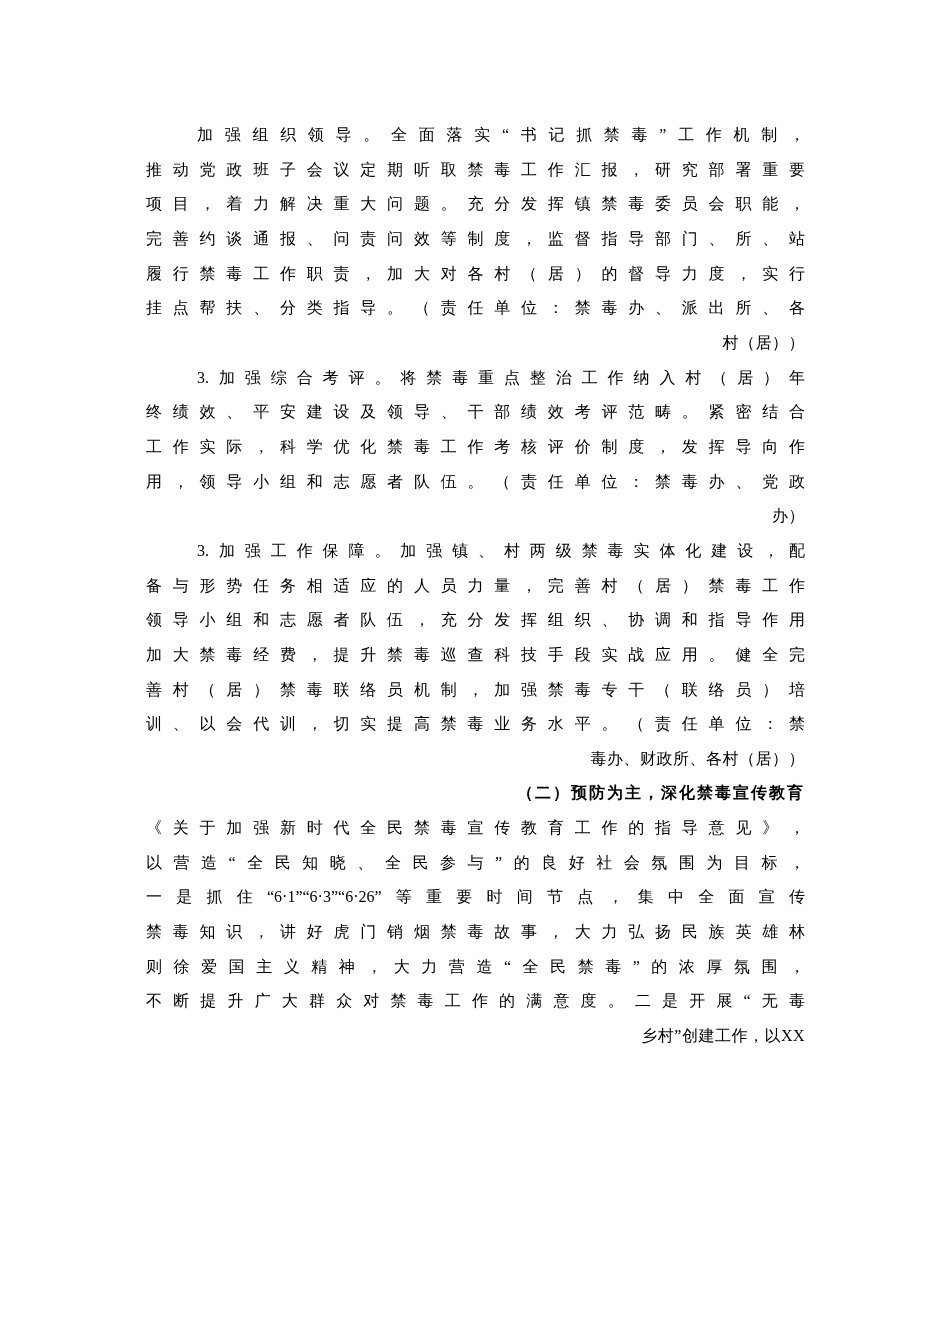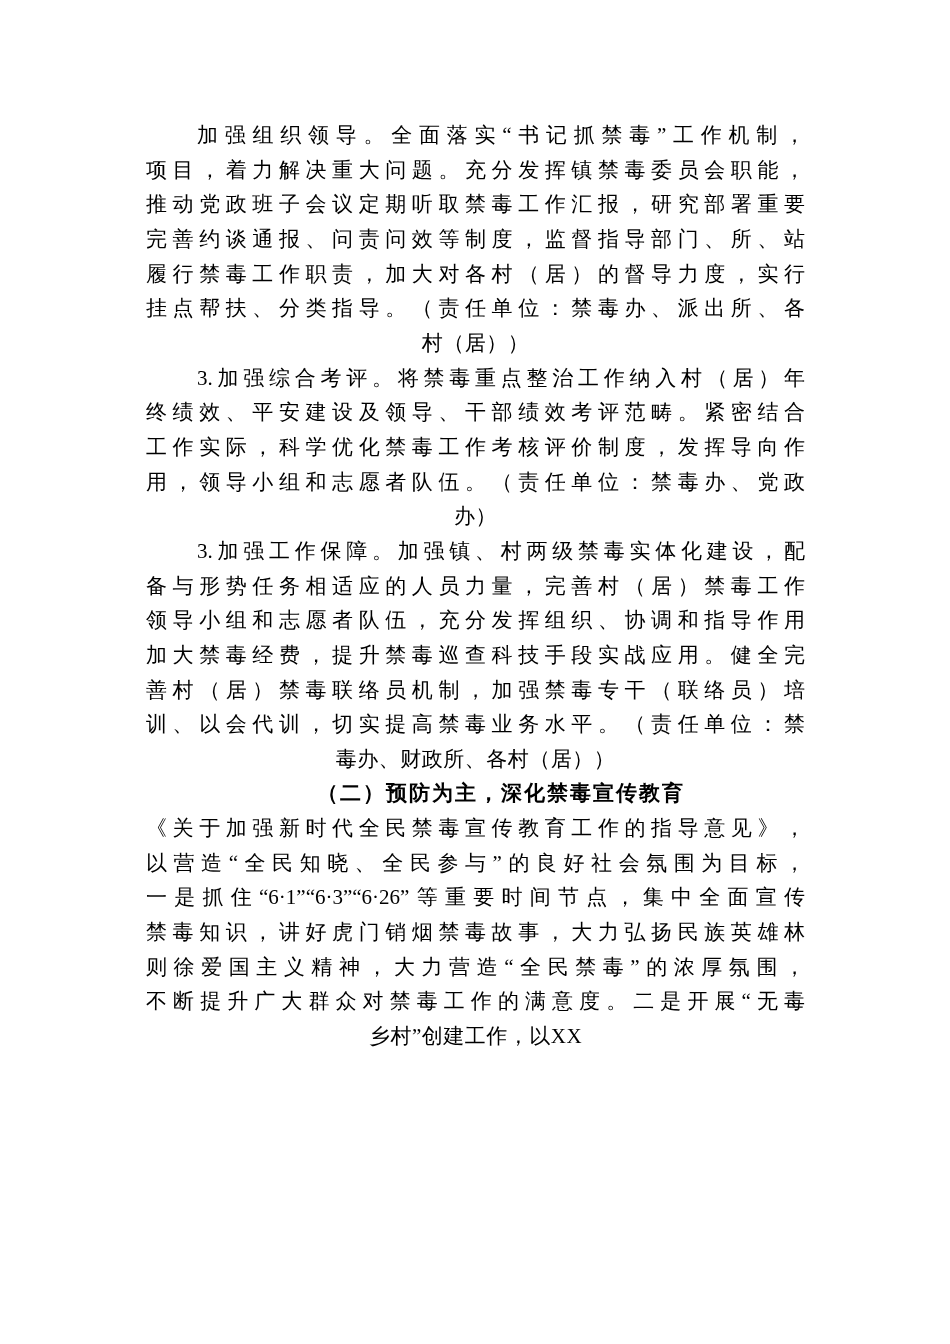--- a/index.html
+++ b/index.html
@@ -26,33 +26,33 @@
     .content {
       position: absolute;
       left: 146px;
       top: 118px;
       width: 659px;
     }
     .line {
       display: block;
       height: 34.67px;
       line-height: 34.67px;
-      font-size: 21px;
+      font-size: 16px;
       white-space: nowrap;
       overflow: visible;
       letter-spacing: 0.5px;
     }
     .line.full {
       text-align: justify;
       text-align-last: justify;
       text-justify: inter-character;
       letter-spacing: 0;
     }
     .line.last {
-      text-align: center;
+      text-align: right;
     }
     .line.indent {
       padding-left: 51px;
       width: 608px;
     }
     .line.full:not(.indent) {
       width: 659px;
     }
     .heading {
       font-weight: bold;
@@ -60,22 +60,22 @@
     }
   </style>
 </head>
 <body>
 
 <div class="page">
   <div class="content">
 
     <div>
       <div class="line full indent">加强组织领导。全面落实“书记抓禁毒”工作机制，</div>
+      <div class="line full">推动党政班子会议定期听取禁毒工作汇报，研究部署重要</div>
       <div class="line full">项目，着力解决重大问题。充分发挥镇禁毒委员会职能，</div>
-      <div class="line full">推动党政班子会议定期听取禁毒工作汇报，研究部署重要</div>
       <div class="line full">完善约谈通报、问责问效等制度，监督指导部门、所、站</div>
       <div class="line full">履行禁毒工作职责，加大对各村（居）的督导力度，实行</div>
       <div class="line full">挂点帮扶、分类指导。（责任单位：禁毒办、派出所、各</div>
       <div class="line last">村（居））</div>
     </div>
 
     <div>
       <div class="line full indent">3.加强综合考评。将禁毒重点整治工作纳入村（居）年</div>
       <div class="line full">终绩效、平安建设及领导、干部绩效考评范畴。紧密结合</div>
       <div class="line full">工作实际，科学优化禁毒工作考核评价制度，发挥导向作</div>

